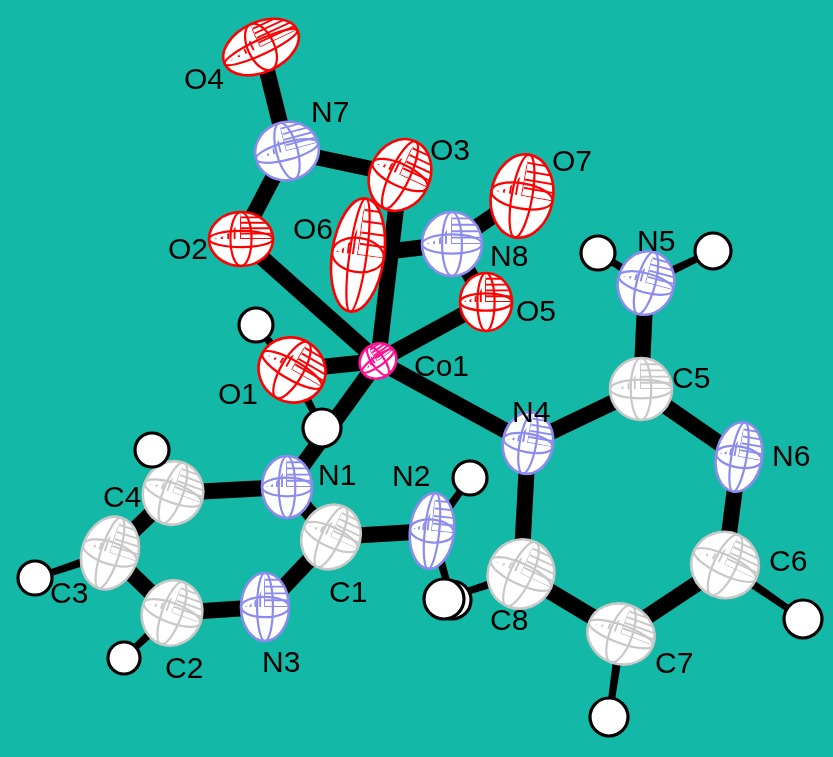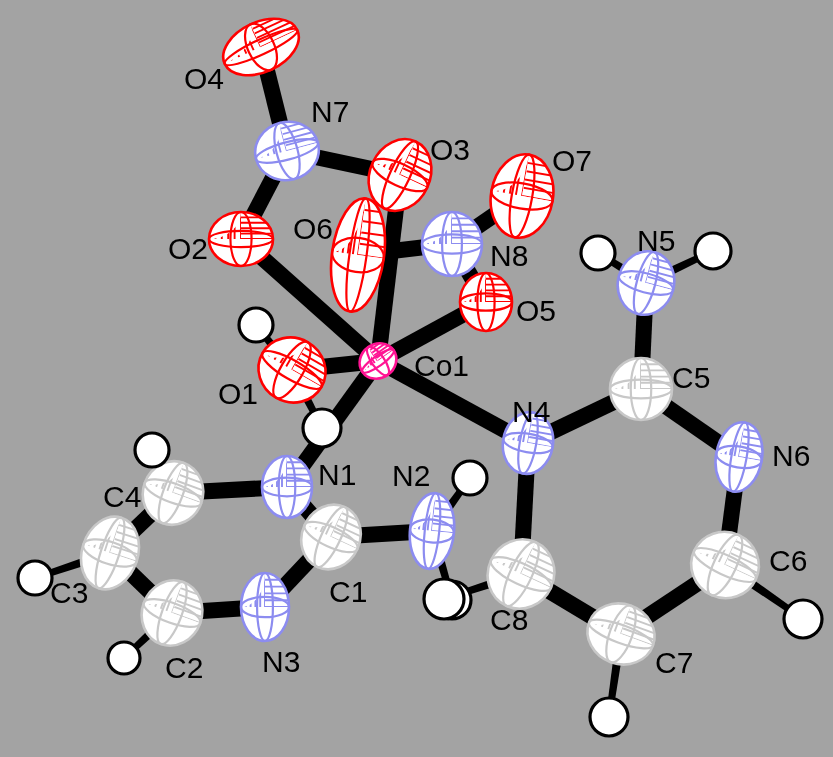--- a/index.html
+++ b/index.html
@@ -1,17 +1,17 @@
 <!DOCTYPE html>
 <html><head>
 <meta charset="utf-8">
 <style>
   html,body{margin:0;padding:0;background:#ffffff;}
   body{width:833px;height:757px;overflow:hidden;font-family:"Liberation Sans",sans-serif;}
-  #stage{position:relative;width:833px;height:757px;background:#a3a3a3;}
+  #stage{position:relative;width:833px;height:757px;background:#14b8a6;}
   svg#ortep{position:absolute;left:0;top:0;width:833px;height:757px;display:block;}
   text.atomlabel{font-family:"Liberation Sans",sans-serif;font-size:30px;fill:#000;}
 </style>
 </head>
 <body>
 
 <div id="stage">
   <svg id="ortep" viewBox="0 0 833 757">
     <g id="bond-layer">
         <polygon points="377.2,353.0 291.2,362.0 292.8,378.0 378.8,369.0" fill="#000000"></polygon>

